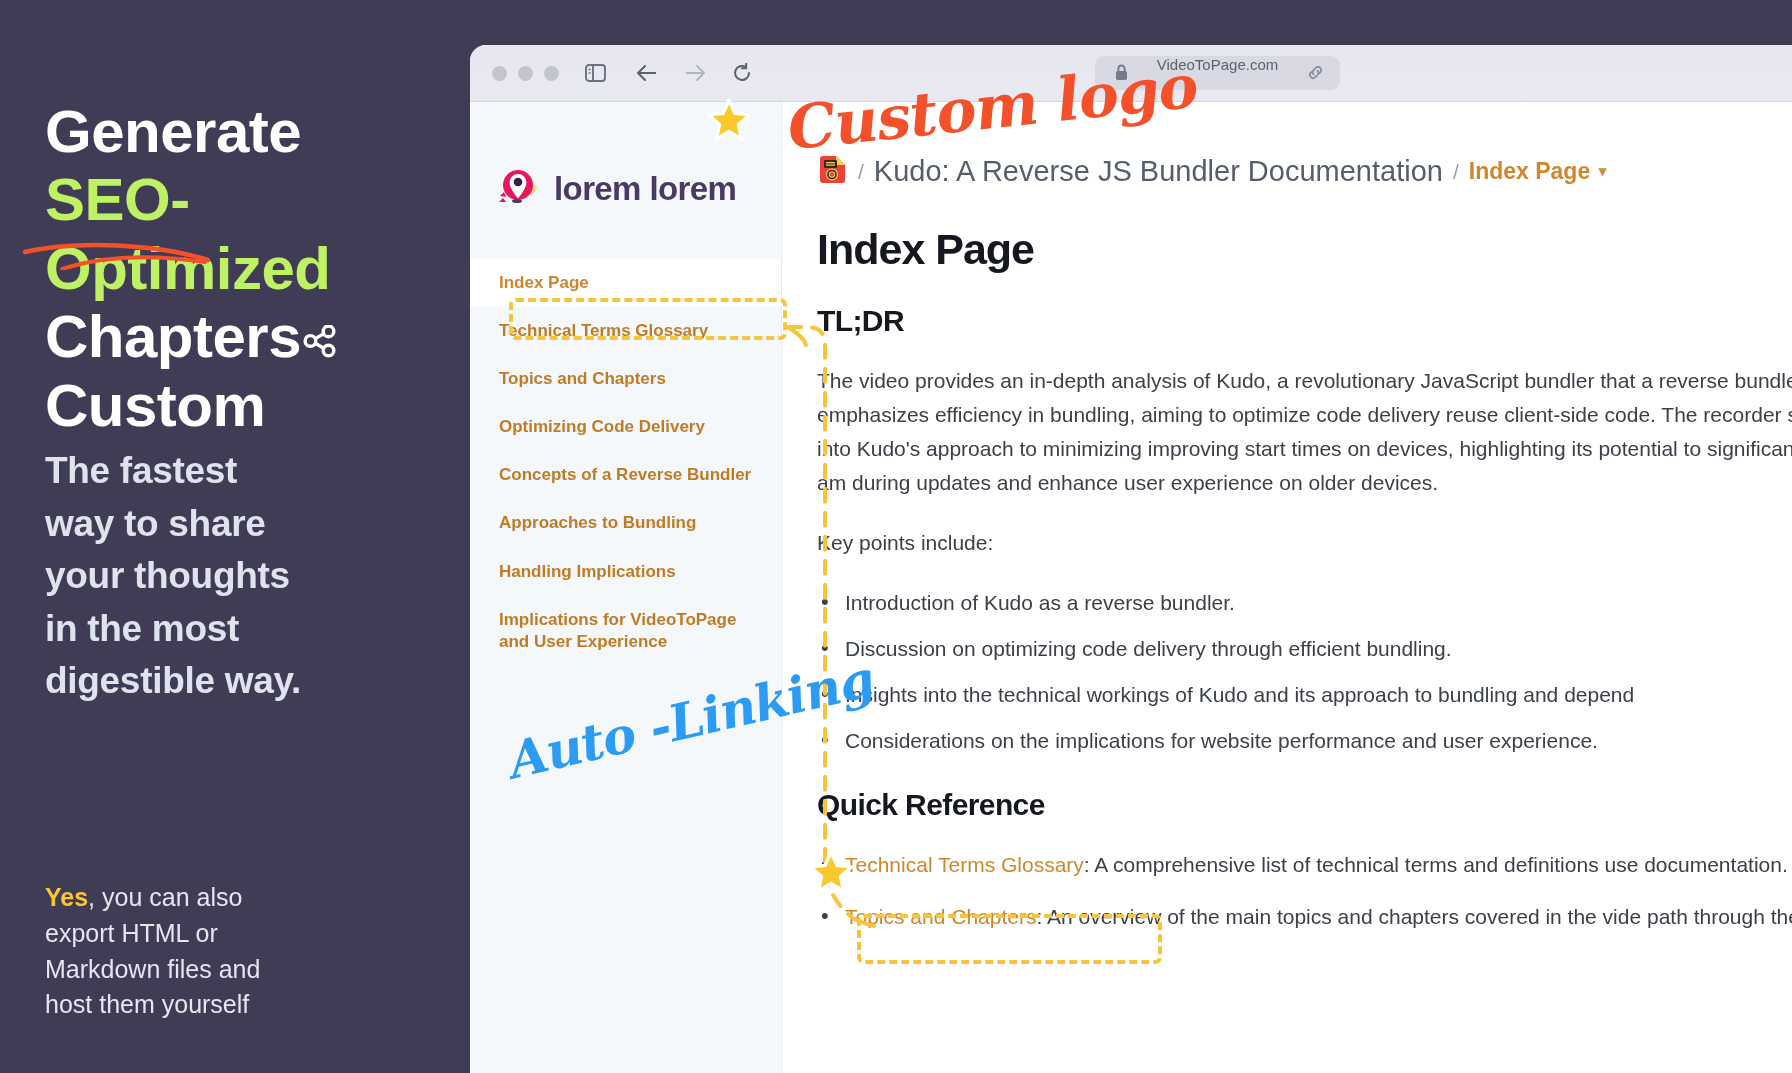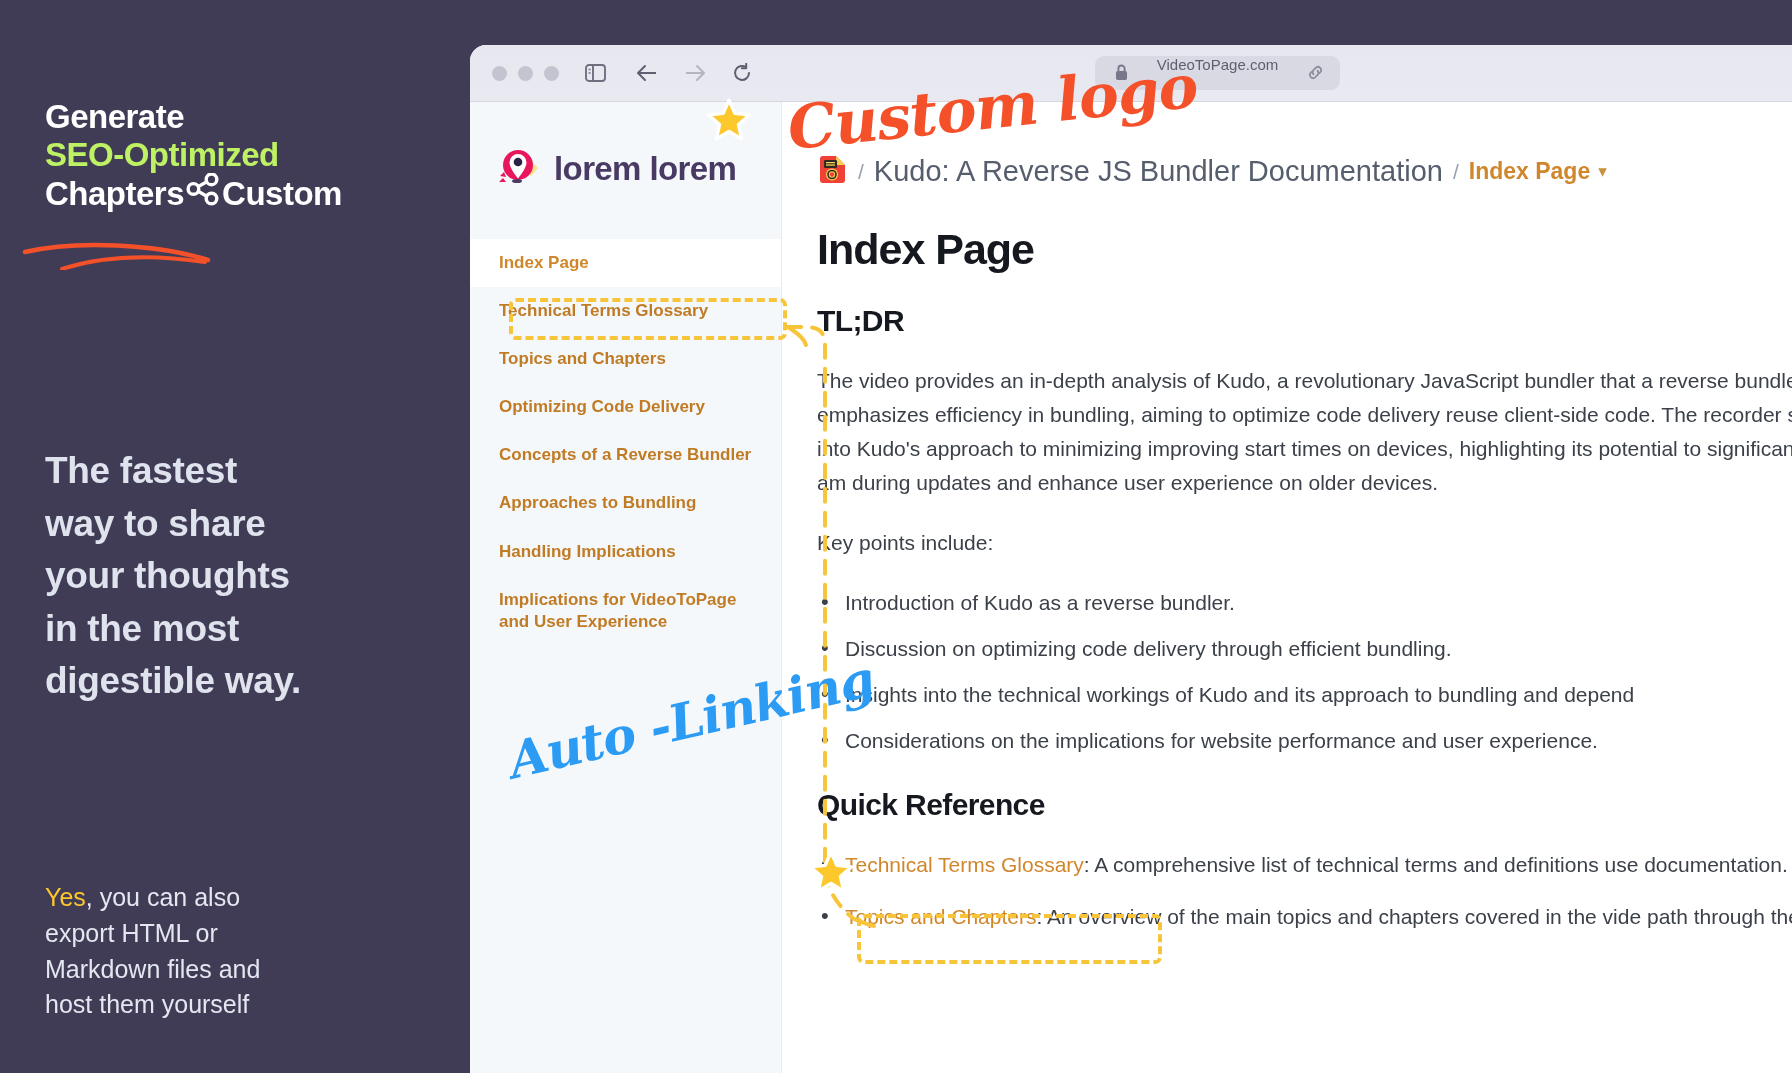--- a/index.html
+++ b/index.html
@@ -11,42 +11,42 @@
   }
   #stage { position: relative; width: 1792px; height: 1073px; overflow: hidden; background: #403c56; }
 
   
   #left-panel {
     position: absolute; left: 0; top: 0; width: 470px; height: 1073px;
     background: #403c56; z-index: 1;
   }
   .headline {
     position: absolute; left: 45px; top: 98px;
-    font-weight: 800; font-size: 33px; line-height: 1.14;
+    font-weight: 800; font-size: 60px; line-height: 1.14;
     letter-spacing: -0.5px; color: #ffffff;
   }
   .headline .yellow { color: #bef264; }
   .share-icon-inline {
     display: inline-block; vertical-align: -2px; margin: 0 2px;
     width: 34px; height: 34px;
   }
   .underline-swoosh {
     position: absolute; left: 22px; top: 238px; width: 195px; height: 32px;
   }
   .subhead {
     position: absolute; left: 45px; top: 445px;
     font-weight: 800; font-size: 37px; line-height: 1.42;
     letter-spacing: -0.3px; color: #dfe3ee; white-space: pre-line;
   }
   .footnote {
     position: absolute; left: 45px; top: 880px;
     font-size: 25px; line-height: 1.43; color: #e4e7f0;
     font-weight: 400; white-space: pre-line; max-width: 300px;
   }
-  .footnote b { color: #fcc62f; font-weight: 400; }
+  .footnote b { color: #fcc62f; font-weight: 700; }
 
   
   #browser {
     position: absolute; left: 470px; top: 45px;
     width: 1420px; height: 1040px;
     background: #ffffff;
     border-radius: 16px 0 0 0;
     overflow: hidden;
     z-index: 2;
   }
@@ -73,21 +73,21 @@
 
   
   #app-body { display: flex; height: 983px; background: #ffffff; }
 
   
   #sidebar {
     width: 312px; flex: 0 0 312px;
     background: #f4f8fb; border-right: 1px solid #e6ecf2;
     position: relative;
   }
-  #brand { display: flex; align-items: center; gap: 13px; padding: 44px 0 0 29px; }
+  #brand { display: flex; align-items: center; gap: 13px; padding: 64px 0 0 29px; }
   #brand .brandname {
     font-size: 33px; font-weight: 800; color: #483a63; letter-spacing: -0.6px;
   }
   #nav { margin-top: 47px; }
   .nav-item {
     padding: 13px 22px 13px 29px;
     font-size: 17px; font-weight: 700; color: #c07b24;
     line-height: 1.3; cursor: pointer;
   }
   .nav-item.active {

